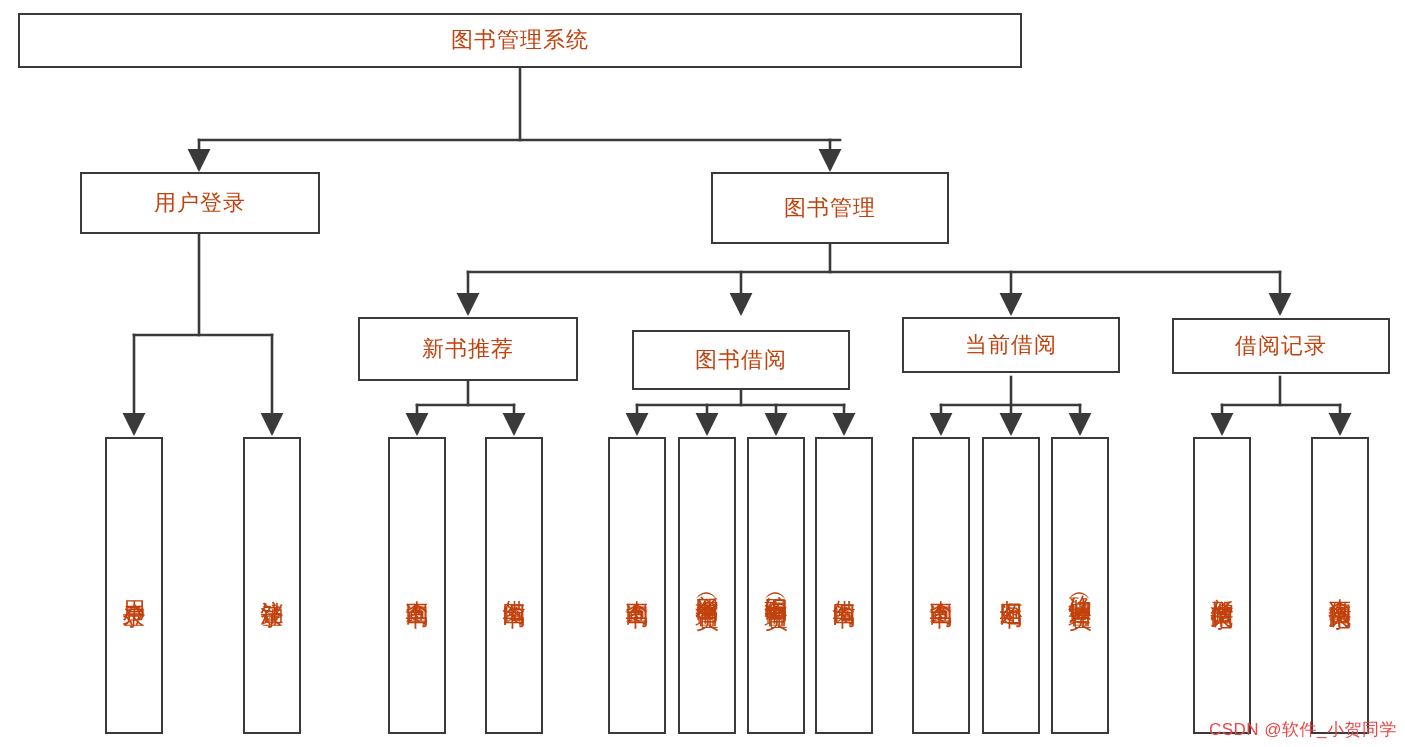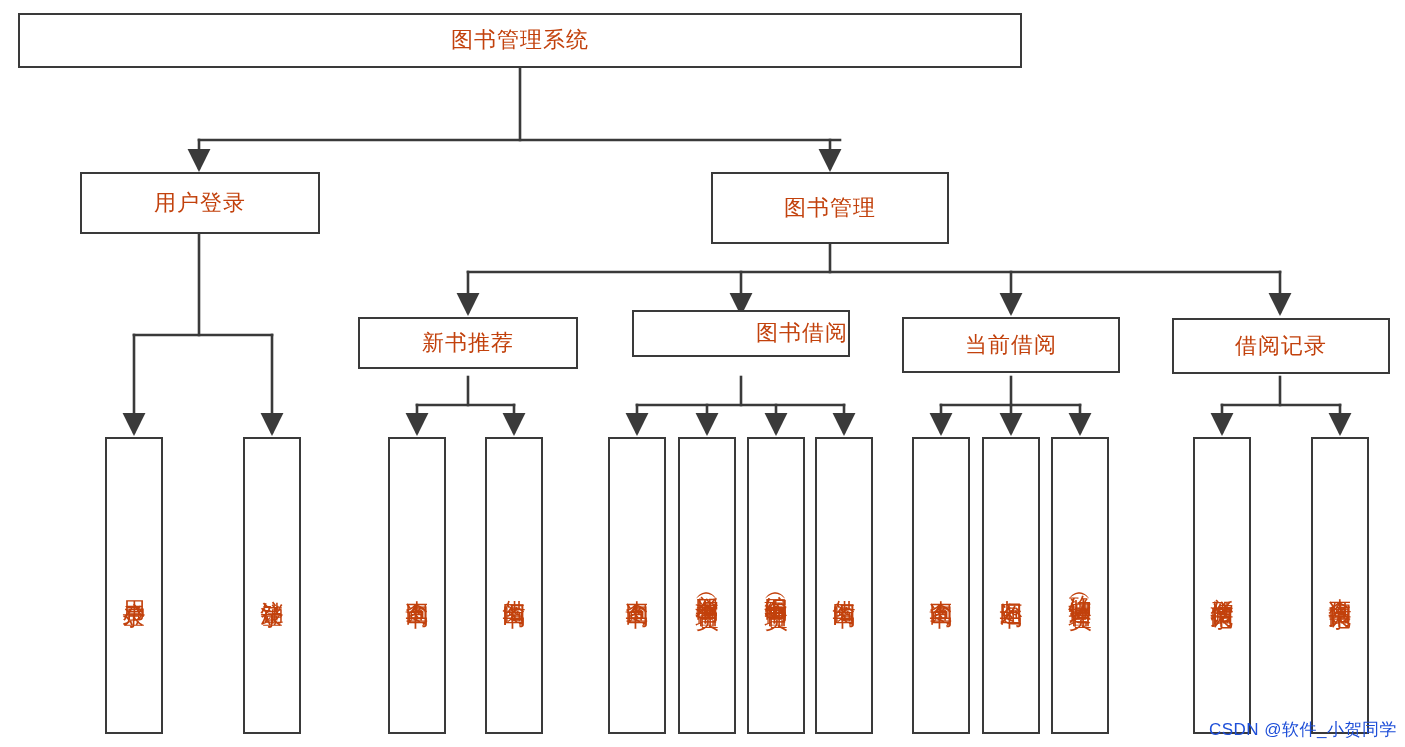--- a/index.html
+++ b/index.html
@@ -56,21 +56,21 @@
     writing-mode: vertical-rl;
     text-orientation: upright;
     display: block;
     max-height: 100%;
   }
   #watermark {
     position: absolute;
     right: 8px;
     bottom: 6px;
     font-size: 17px;
-    color: #1d4ed8;
+    color: #ef4444;
     letter-spacing: 0.5px;
     white-space: nowrap;
     user-select: none;
   }
 </style>
 </head>
 <body>
 
 <div id="canvas">
 
@@ -128,24 +128,24 @@
     <span>图书管理系统</span>
   </div>
 
   <div class="node horiz" style="left:80px; top:172px; width:240px; height:62px;">
     <span>用户登录</span>
   </div>
   <div class="node horiz" style="left:711px; top:172px; width:238px; height:72px;">
     <span>图书管理</span>
   </div>
 
-  <div class="node horiz" style="left:358px; top:317px; width:220px; height:52px;">
+  <div class="node horiz" style="left:358px; top:317px; width:220px; height:64px;">
     <span>新书推荐</span>
   </div>
-  <div class="node horiz" style="left:632px; top:310px; width:218px; height:47px;justify-content:flex-end;">
+  <div class="node horiz" style="left:632px; top:330px; width:218px; height:60px;">
     <span>图书借阅</span>
   </div>
   <div class="node horiz" style="left:902px; top:317px; width:218px; height:56px;">
     <span>当前借阅</span>
   </div>
   <div class="node horiz" style="left:1172px; top:318px; width:218px; height:56px;">
     <span>借阅记录</span>
   </div>
 
   <div class="node vert" style="left:105px; top:437px; width:58px; height:297px;">

